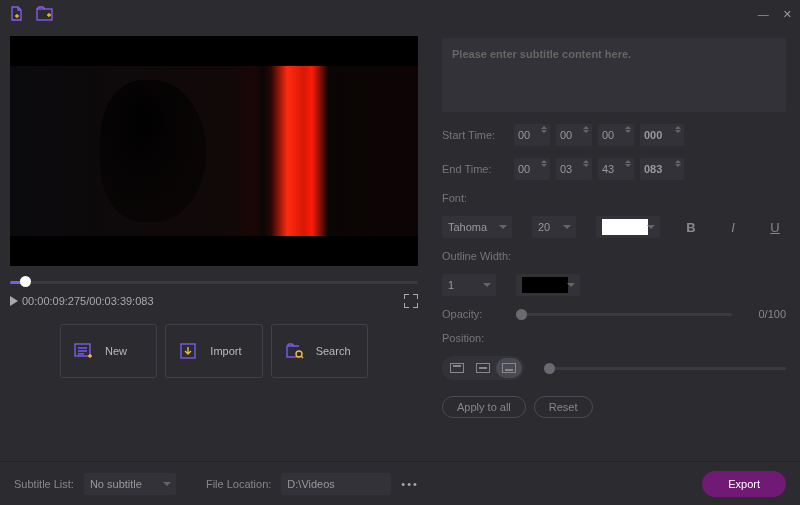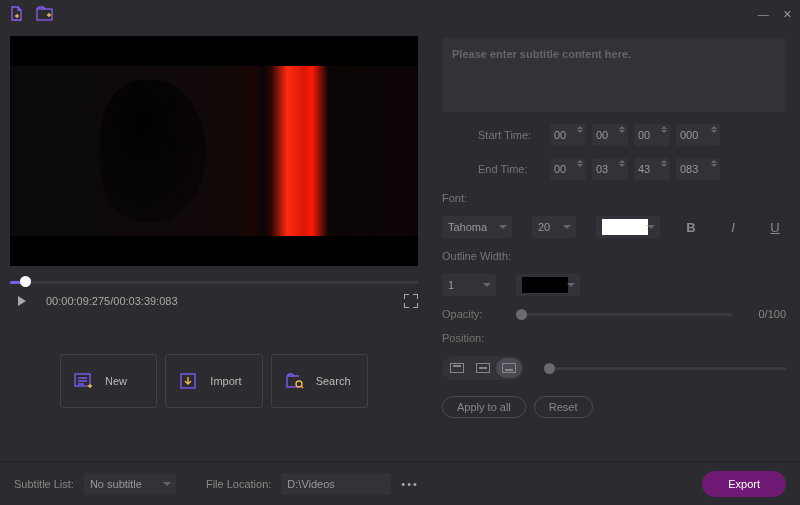--- a/index.html
+++ b/index.html
@@ -17,35 +17,35 @@
 
 .video { background: #000; width: 100%; height: 230px; position: relative; overflow: hidden; display: flex; align-items: center; justify-content: center; }
 .frame { width: 100%; height: 170px; background: linear-gradient(90deg, #0a0a0d 0%, #120808 55%, #1a0604 60%, #0a0608 62%, #2a0603 64%, #ff2a10 68%, #d81805 72%, #ff1a08 74%, #0a0604 78%, #0e0406 100%); position: relative; }
 .frame::after { content:""; position:absolute; left:22%; top:8%; width:26%; height:84%; background: radial-gradient(ellipse at 40% 30%, rgba(0,0,0,.9), rgba(10,5,5,.6)); border-radius: 40% 50% 48% 40%; }
 
 .progress { position: relative; height: 20px; margin-top: 6px; }
 .track { position: absolute; top: 9px; left: 0; right: 0; height: 3px; background: #3a3a40; border-radius: 2px; }
 .fill { position: absolute; top: 9px; left: 0; height: 3px; width: 14px; background: #7c5af0; border-radius: 2px; }
 .thumb { position: absolute; top: 4px; left: 10px; width: 11px; height: 11px; background: #fff; border-radius: 50%; }
 
-.controls { display: flex; align-items: center; gap: 20px; margin-top: 2px; color: #aaa; margin-left: 8px; }
+.controls { display: flex; align-items: center; gap: 4px; margin-top: 2px; color: #aaa; }
 .play { width: 0; height: 0; border-left: 8px solid #aaa; border-top: 5px solid transparent; border-bottom: 5px solid transparent; cursor: pointer; }
 .fullscreen { margin-left: auto; width: 14px; height: 14px; display: grid; grid-template: 1fr 1fr / 1fr 1fr; gap: 4px; cursor: pointer; }
 .fullscreen i { border: 1px solid #aaa; }
 .fullscreen i:nth-child(1){border-right:0;border-bottom:0}.fullscreen i:nth-child(2){border-left:0;border-bottom:0}.fullscreen i:nth-child(3){border-right:0;border-top:0}.fullscreen i:nth-child(4){border-left:0;border-top:0}
 
-.actions { display: flex; gap: 8px; margin-top: 46px; padding: 0 50px; }
+.actions { display: flex; gap: 8px; margin-top: 16px; padding: 0 50px; }
 .action { flex: 1; height: 54px; border: 1px solid #404048; border-radius: 3px; display: flex; align-items: center; gap: 10px; padding: 0 12px; cursor: pointer; color: #bbb; }
 .action svg { color: #7c5af0; }
 
 .subtitle-box { background: #323238; border-radius: 2px; height: 74px; padding: 10px; color: #666; font-weight: bold; }
 .timerow { display: flex; align-items: center; gap: 6px; }
-.timerow .lbl { width: 66px; color: #777; margin-left: 36px; }
+.timerow .lbl { width: 66px; color: #777; }
 .spin { width: 36px; height: 22px; background: #323238; border-radius: 2px; display: flex; align-items: center; padding: 0 4px; position: relative; color: #999; }
-.spin.wide { width: 44px; }
+.spin.wide { width: 44px; font-weight: bold; }
 .spin .arrows { position: absolute; right: 3px; top: 2px; display: flex; flex-direction: column; gap: 1px; }
 .spin .ar { width: 0; height: 0; border-left: 3px solid transparent; border-right: 3px solid transparent; }
 .spin .up { border-bottom: 3px solid #666; } .spin .dn { border-top: 3px solid #666; }
 
 .fieldlbl { color: #777; }
 .row { display: flex; align-items: center; gap: 20px; }
 .sel { height: 22px; background: #323238; border-radius: 2px; display: flex; align-items: center; padding: 0 6px; position: relative; color: #999; }
 .sel .chev { position: absolute; right: 5px; width: 0; height: 0; border-left: 4px solid transparent; border-right: 4px solid transparent; border-top: 4px solid #666; }
 .swatch { width: 46px; height: 16px; background: #fff; }
 .swatch.black { background: #000; }

